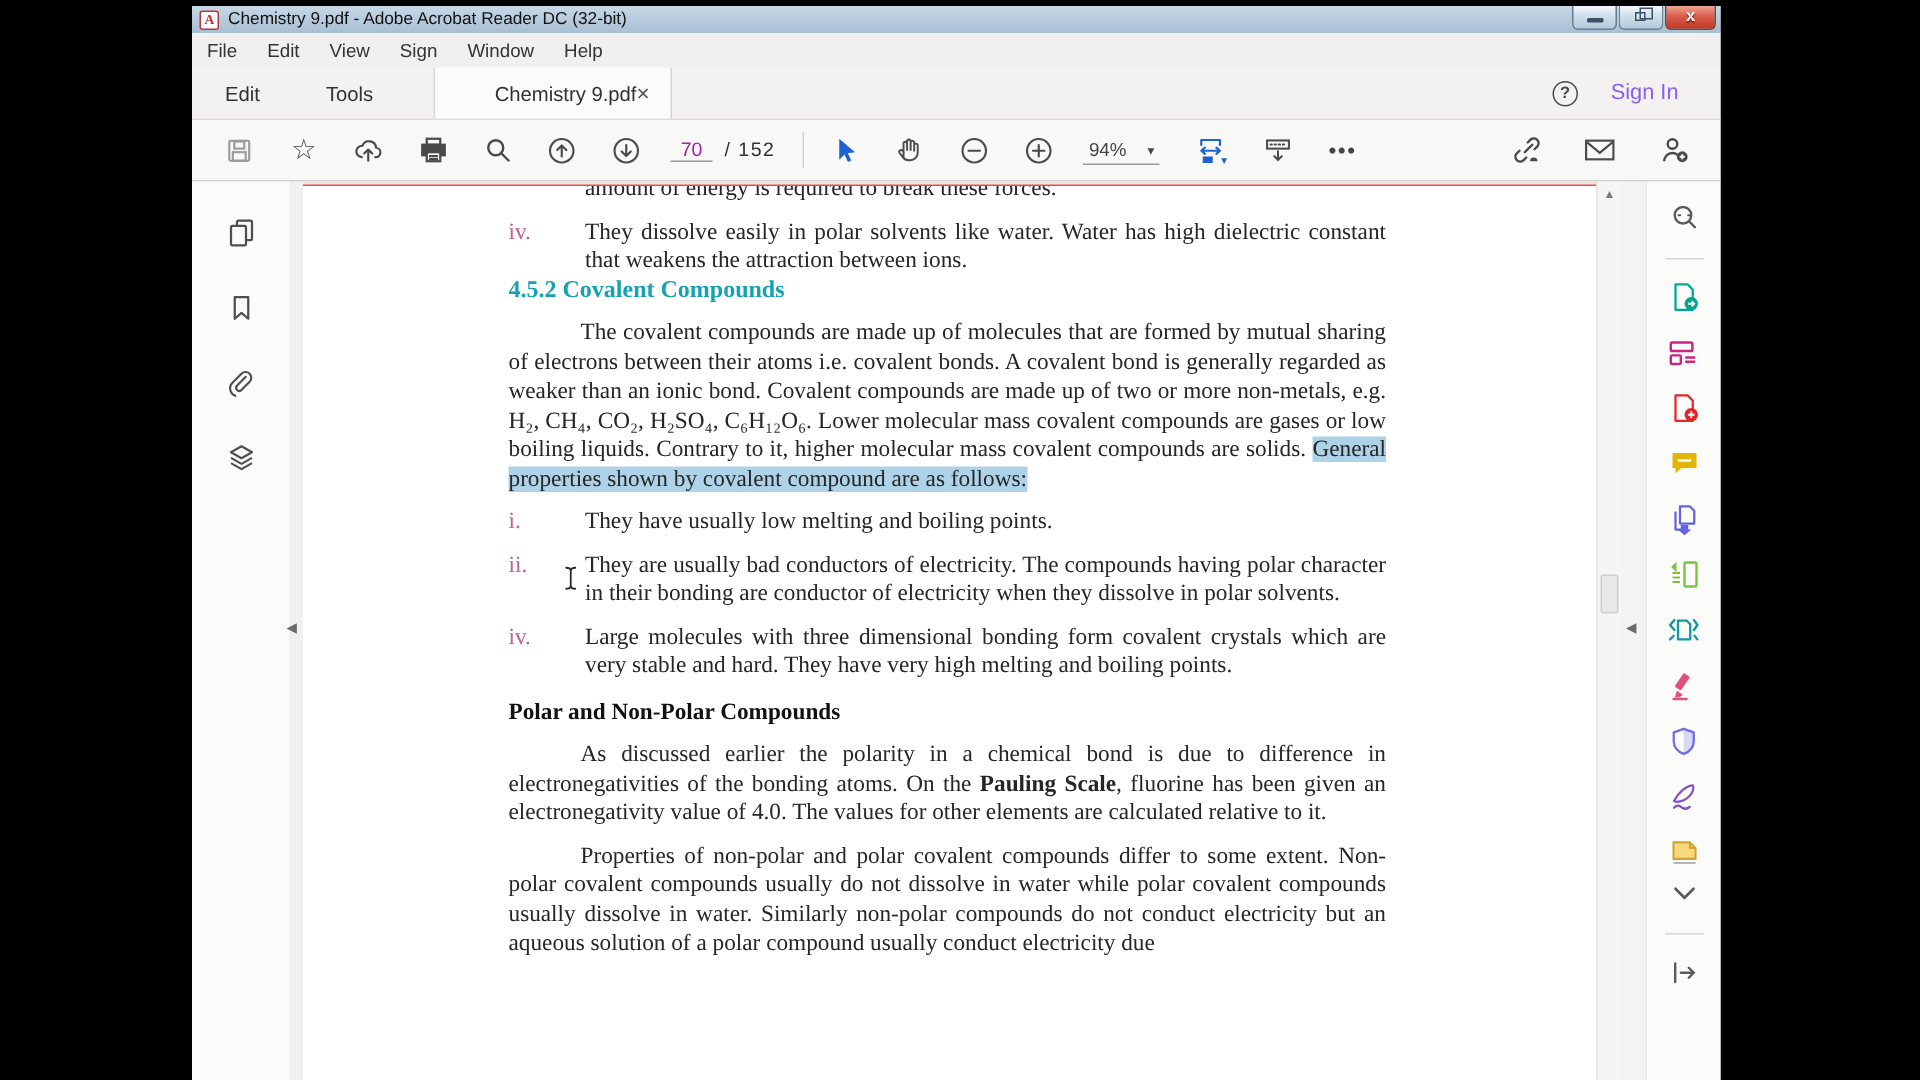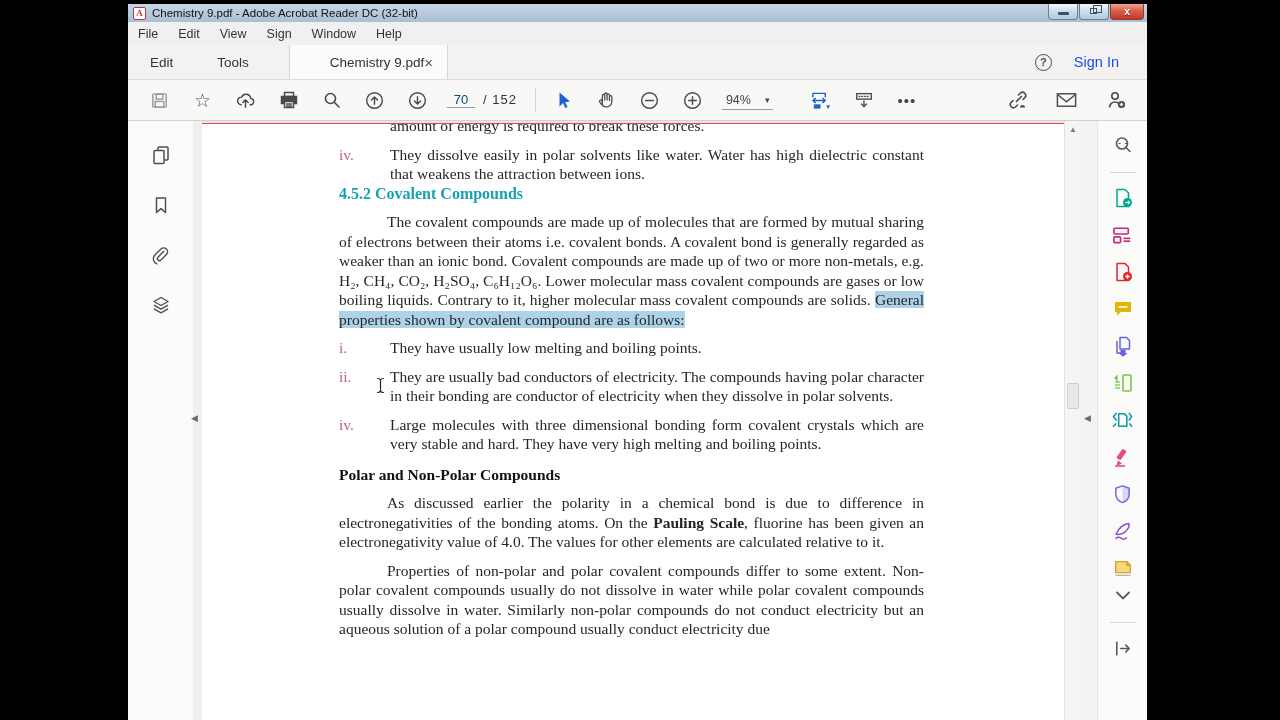--- a/index.html
+++ b/index.html
@@ -24,32 +24,32 @@
   .menubar { height:23px; background:#f0f0f0; display:flex; align-items:center; padding-left:0; font-size:12.5px; color:#333; flex:0 0 auto; }
   .menu-item { padding:2px 10px; cursor:default; }
 
   
   .tabbar { height:35px; background:#f3f2f1; border-bottom:1px solid #dcdcdc; display:flex; align-items:stretch; font-size:13.5px; color:#323232; flex:0 0 auto; position:relative; }
   .tab-plain { display:flex; align-items:center; padding:0 22px; cursor:pointer; }
   .tab-doc { display:flex; align-items:center; padding:0 14px 0 40px; background:#fbfbfa; border-left:1px solid #d7d6d5; border-right:1px solid #d7d6d5; margin-left:18px; cursor:pointer; }
   .tab-close { color:#555; font-size:15px; line-height:1; cursor:pointer; }
   .tab-spacer { flex:1; }
   .help-circle { width:17px; height:17px; border:1.5px solid #4a4a4a; border-radius:50%; color:#4a4a4a; font-size:11px; font-weight:bold; text-align:center; line-height:15px; align-self:center; margin-right:22px; cursor:pointer; }
-  .signin { align-self:center; margin-right:28px; font-size:14.5px; color:#1d4ed8; cursor:pointer; }
+  .signin { align-self:center; margin-right:28px; font-size:14.5px; color:#8b5cf6; cursor:pointer; }
 
   
   .toolbar { height:41px; background:#f8f8f7; border-bottom:1px solid #d2d1d0; display:flex; align-items:center; padding:0 18px 0 18px; flex:0 0 auto; }
   .tb-btn { width:27px; height:27px; display:flex; align-items:center; justify-content:center; margin-right:16px; cursor:pointer; border-radius:2px; flex:0 0 auto; }
   .tb-btn svg { display:block; }
   .star-glyph { font-size:19px; color:#4a4a4a; line-height:1; }
   .page-box { display:flex; align-items:baseline; margin-right:14px; font-size:13px; color:#333; }
-  .page-input { width:28px; border:none; border-bottom:1px solid #9a9a9a; background:transparent; text-align:center; font-size:13px; color:#0c4a6e; font-family:"Liberation Sans",sans-serif; margin-right:8px; }
+  .page-input { width:28px; border:none; border-bottom:1px solid #9a9a9a; background:transparent; text-align:center; font-size:13px; color:#a21caf; font-family:"Liberation Sans",sans-serif; margin-right:8px; }
   .page-total { white-space:nowrap; letter-spacing:1px; }
   .tb-divider { width:1px; height:24px; background:#d4d3d2; margin:0 14px 0 4px; flex:0 0 auto; }
-  .zoom-box { display:flex; align-items:center; border-bottom:1px solid #9a9a9a; padding:2px 4px; margin-right:34px; cursor:pointer; }
+  .zoom-box { display:flex; align-items:center; border-bottom:1px solid #9a9a9a; padding:2px 4px; margin-right:22px; cursor:pointer; }
   .zoom-value { font-size:12.5px; color:#444; margin-right:14px; }
   .caret { font-size:9px; color:#444; }
   .ellipsis-glyph { font-size:15px; color:#444; letter-spacing:1px; }
   .tb-right { margin-left:auto; display:flex; align-items:center; }
   .tb-right .tb-btn { margin-right:22px; }
   .tb-right .tb-btn:last-child { margin-right:0; }
 
   
   .main { flex:1; display:flex; min-height:0; position:relative; }
 

